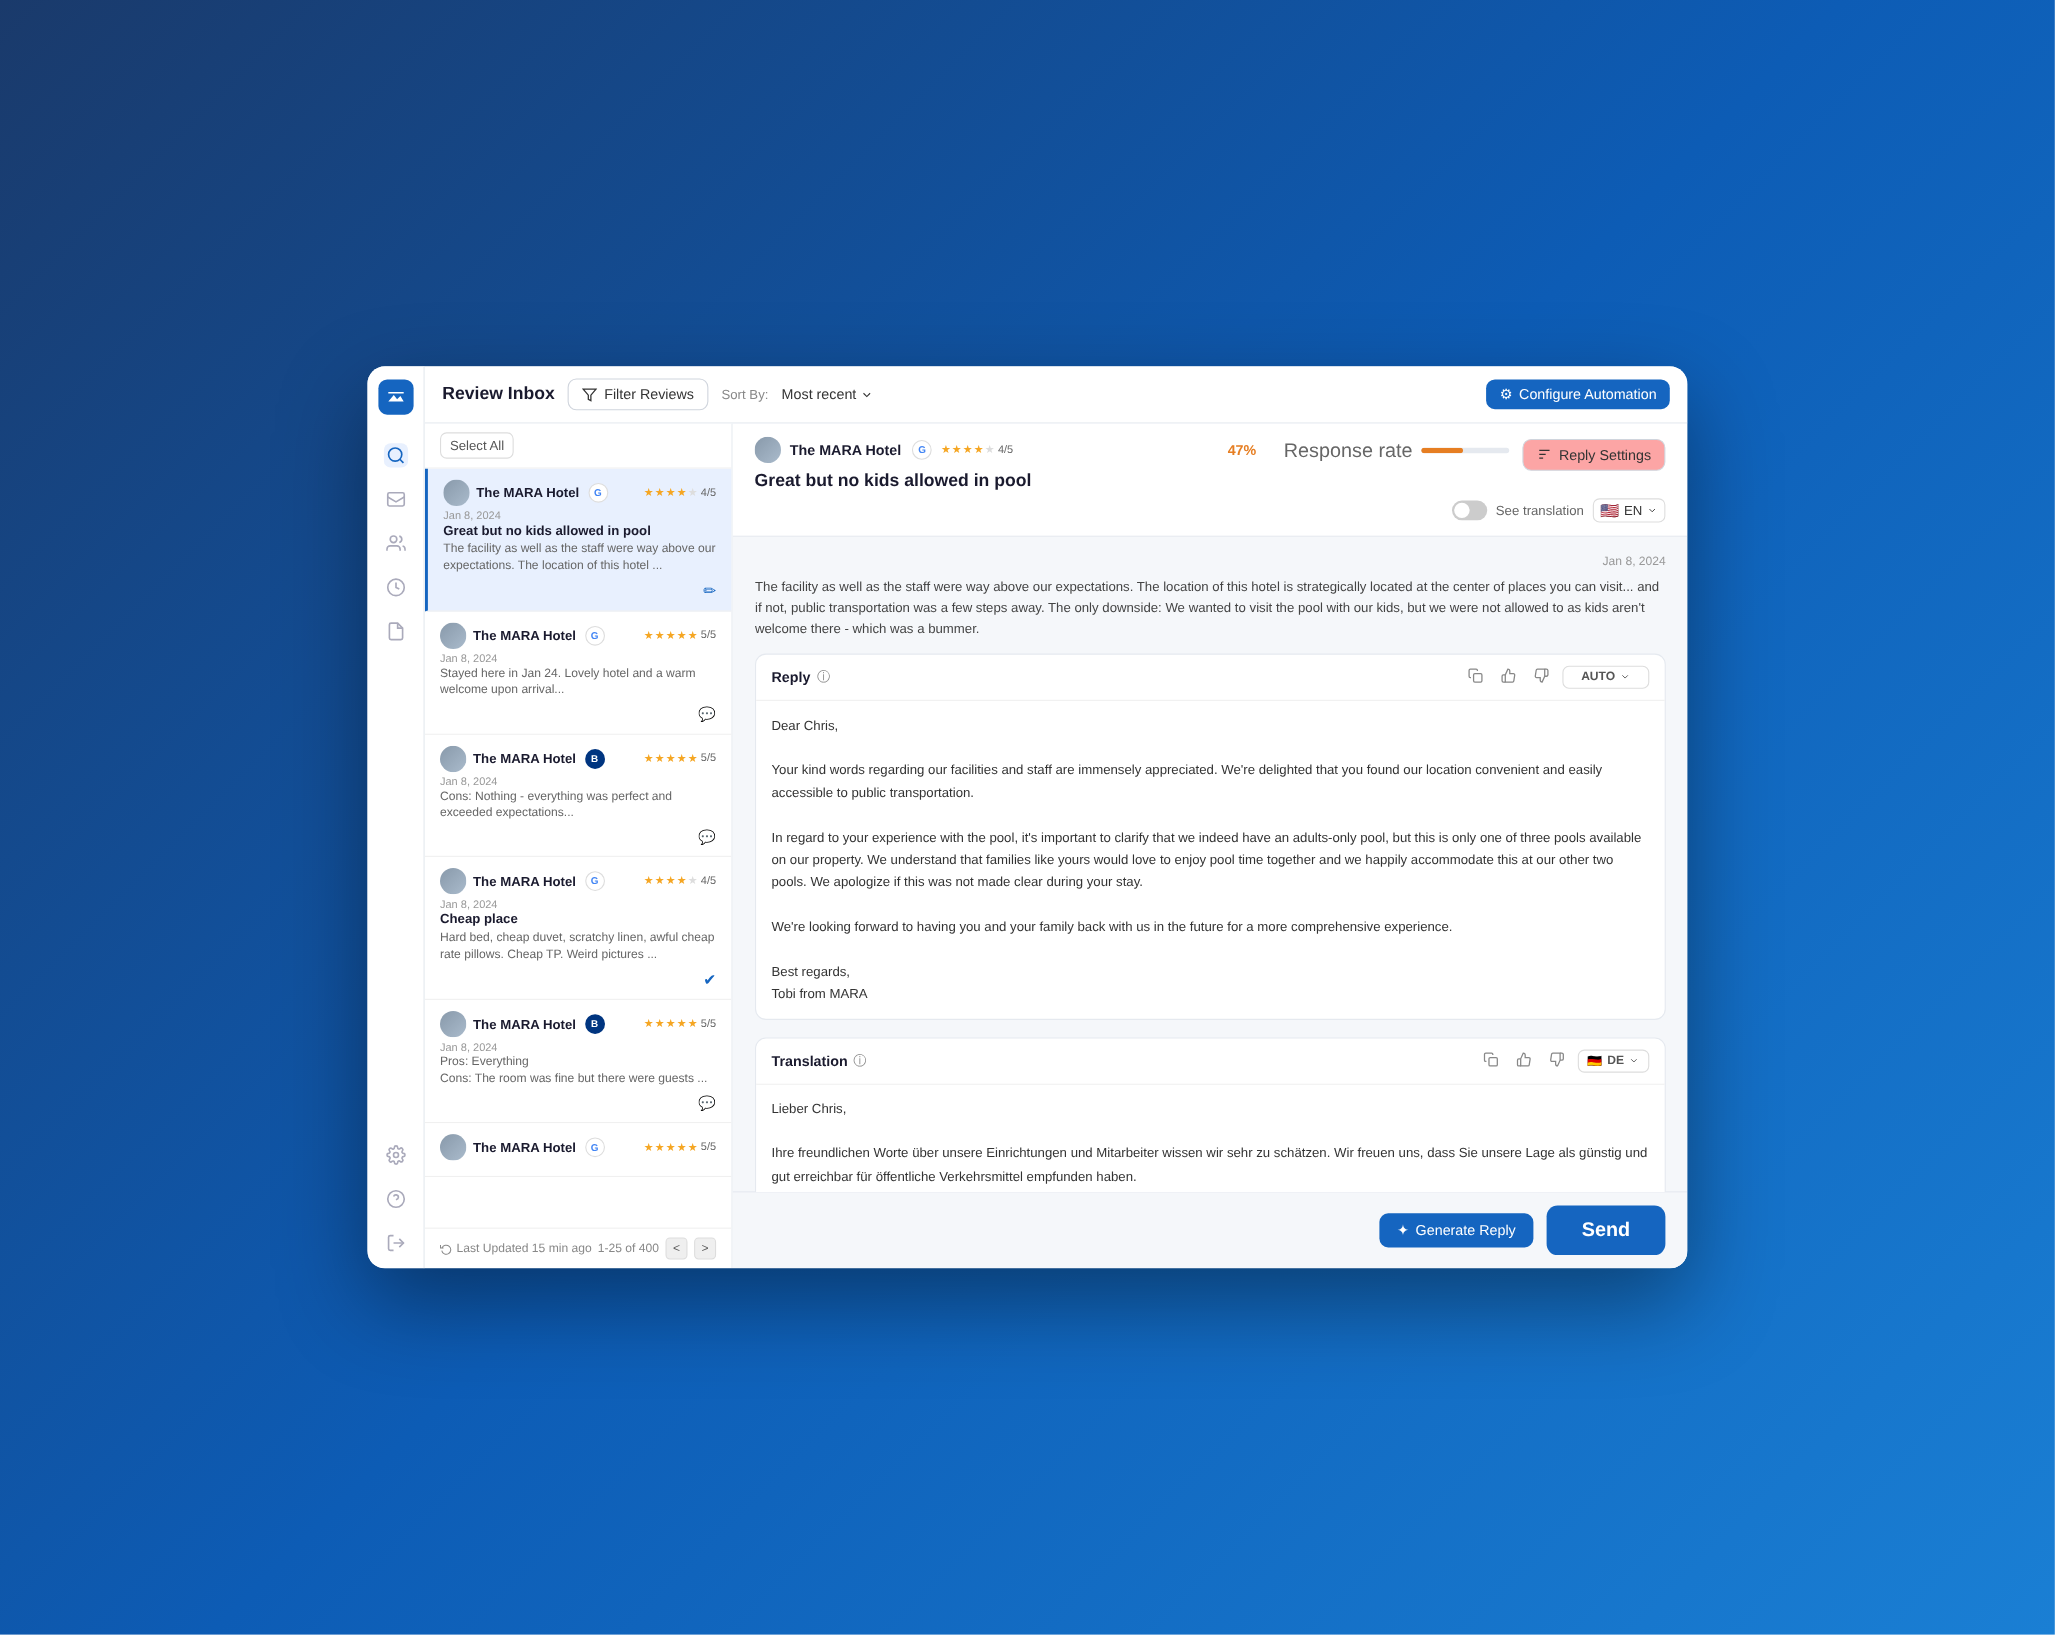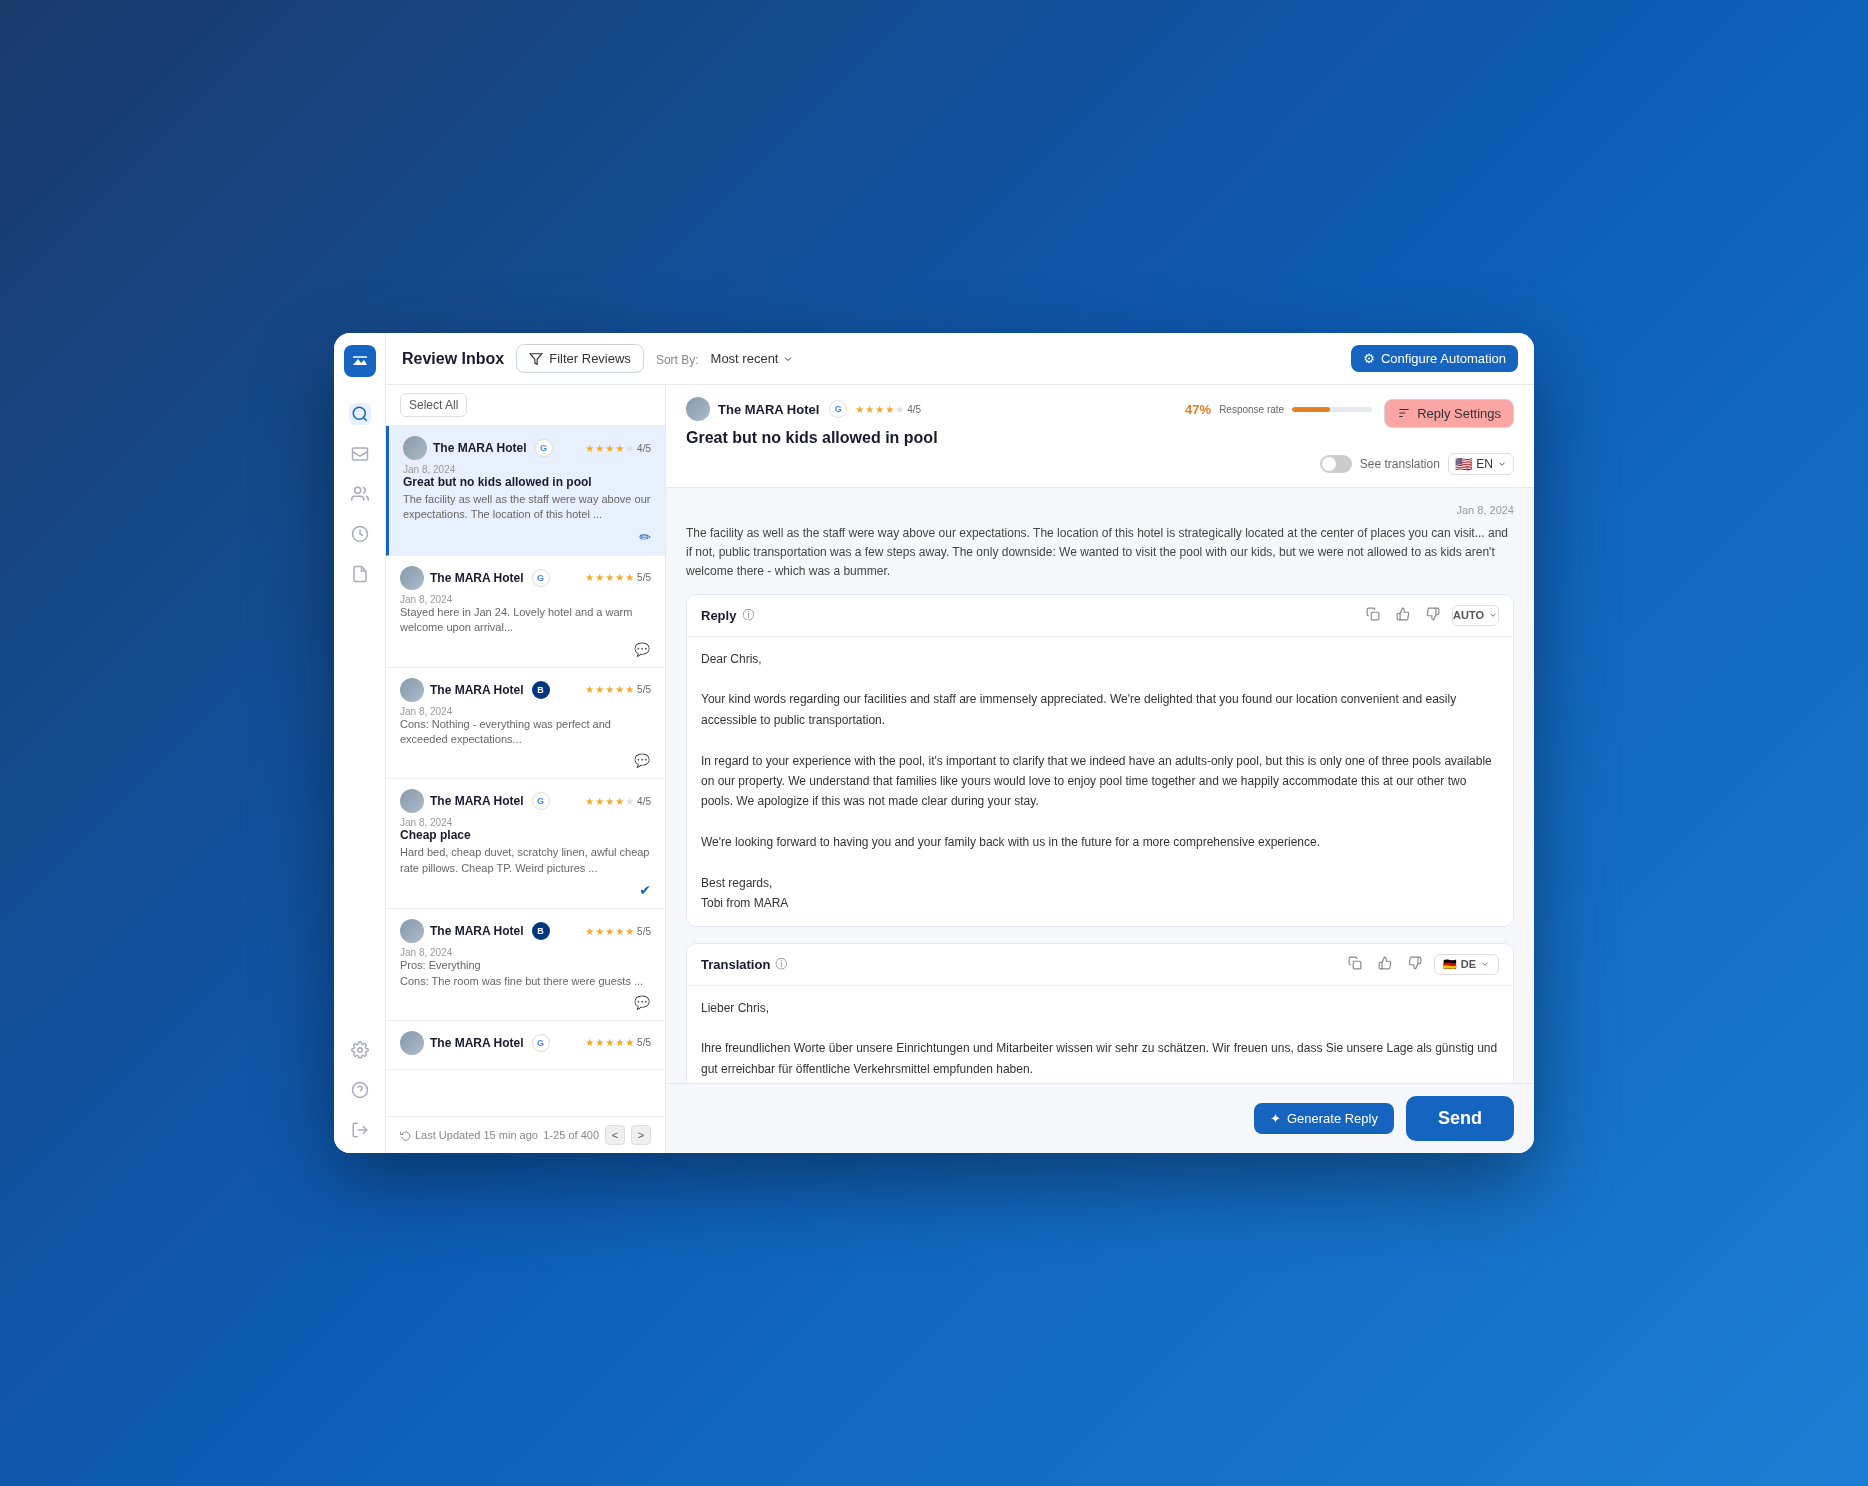--- a/index.html
+++ b/index.html
@@ -249,21 +249,21 @@
       margin-bottom: 8px;
     }
     .detail-hotel-name { font-size: 13px; font-weight: 600; color: #1a1a2e; }
     .response-rate-bar {
       display: flex;
       align-items: center;
       gap: 8px;
       justify-content: flex-end;
       margin-bottom: 8px;
     }
-    .rate-label { font-size: 10px; color: #666; }
+    .rate-label { font-size: 18px; color: #666; margin-left: 17px; }
     .rate-pct { font-size: 13px; font-weight: 700; color: #e67e22; }
     .rate-track {
       width: 80px;
       height: 5px;
       background: #e5e9ef;
       border-radius: 3px;
       overflow: hidden;
     }
     .rate-fill {
       height: 100%;
@@ -346,21 +346,21 @@
     .icon-btn { color: #888; font-size: 14px; cursor: pointer; padding: 2px 4px; }
     .auto-badge {
       display: flex;
       align-items: center;
       gap: 4px;
       font-size: 11px;
       font-weight: 600;
       color: #555;
       border: 1px solid #ddd;
       border-radius: 6px;
-      padding: 2px 0;
+      padding: 2px 16px;
       cursor: pointer;
     }
     .reply-content { padding: 12px 14px; font-size: 12px; color: #333; line-height: 1.7; }
 
     
     .translation-box {
       background: #fff;
       border: 1px solid #e5e9ef;
       border-radius: 10px;
       margin-bottom: 16px;

